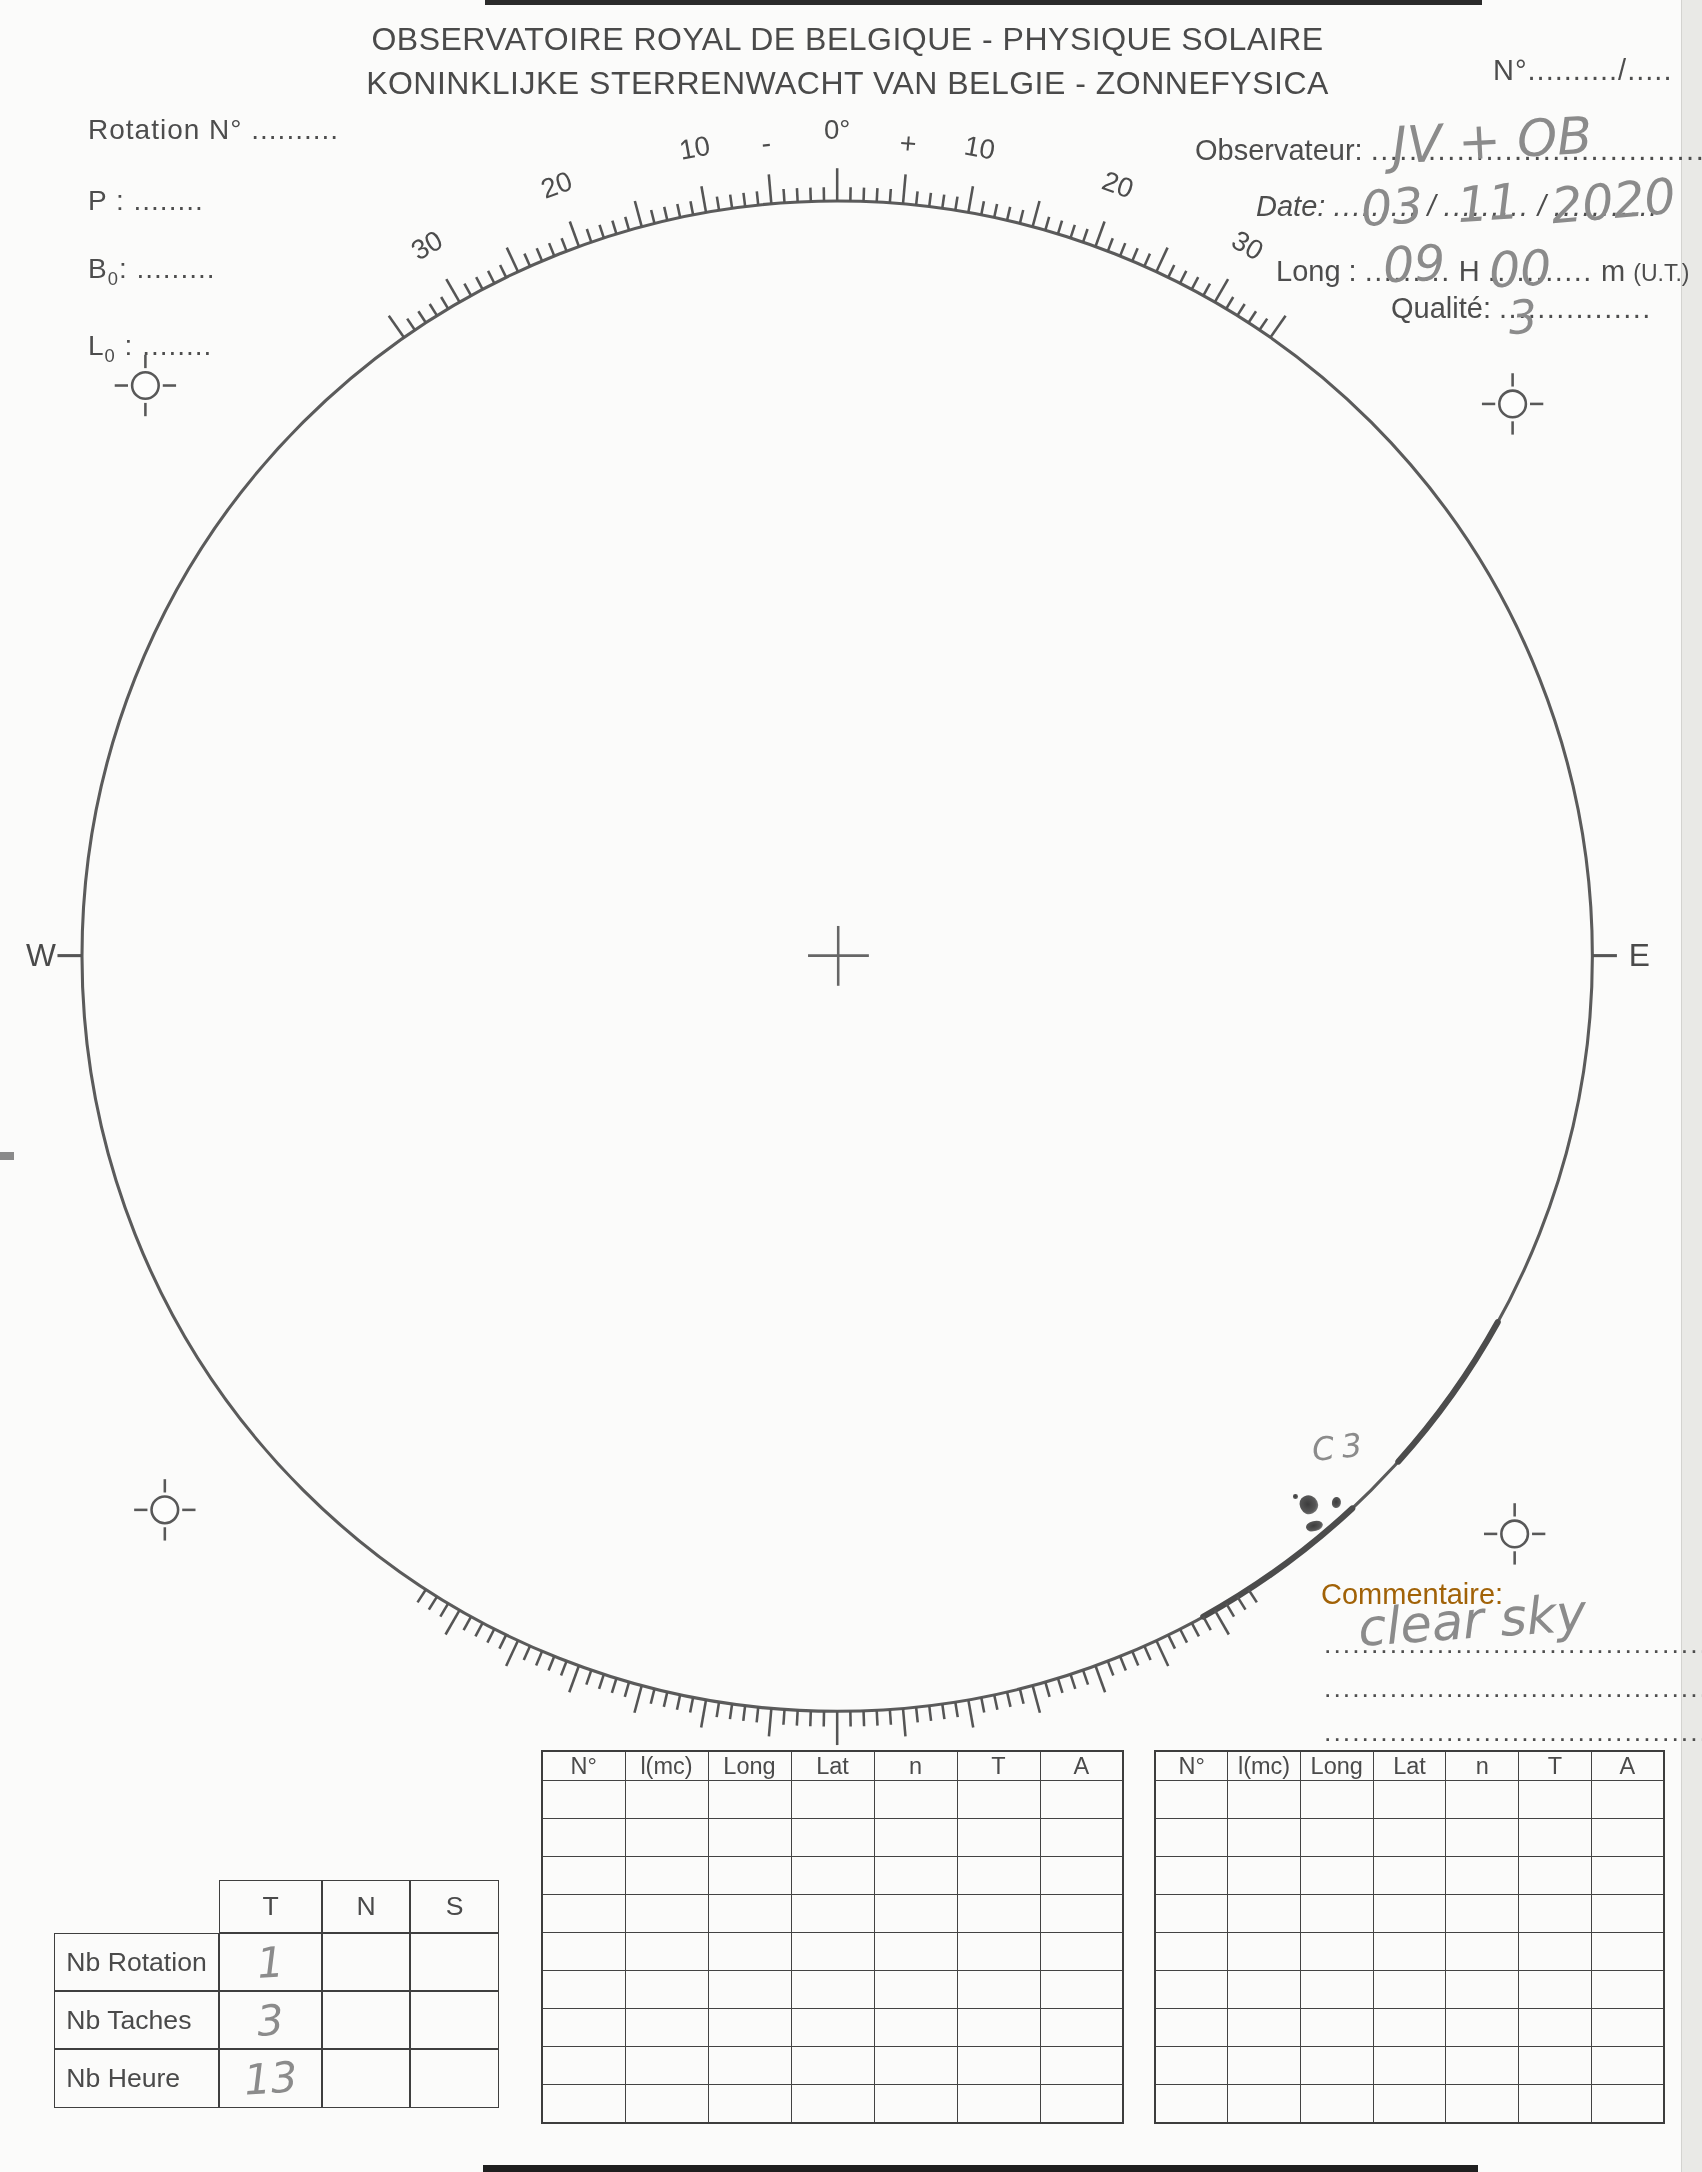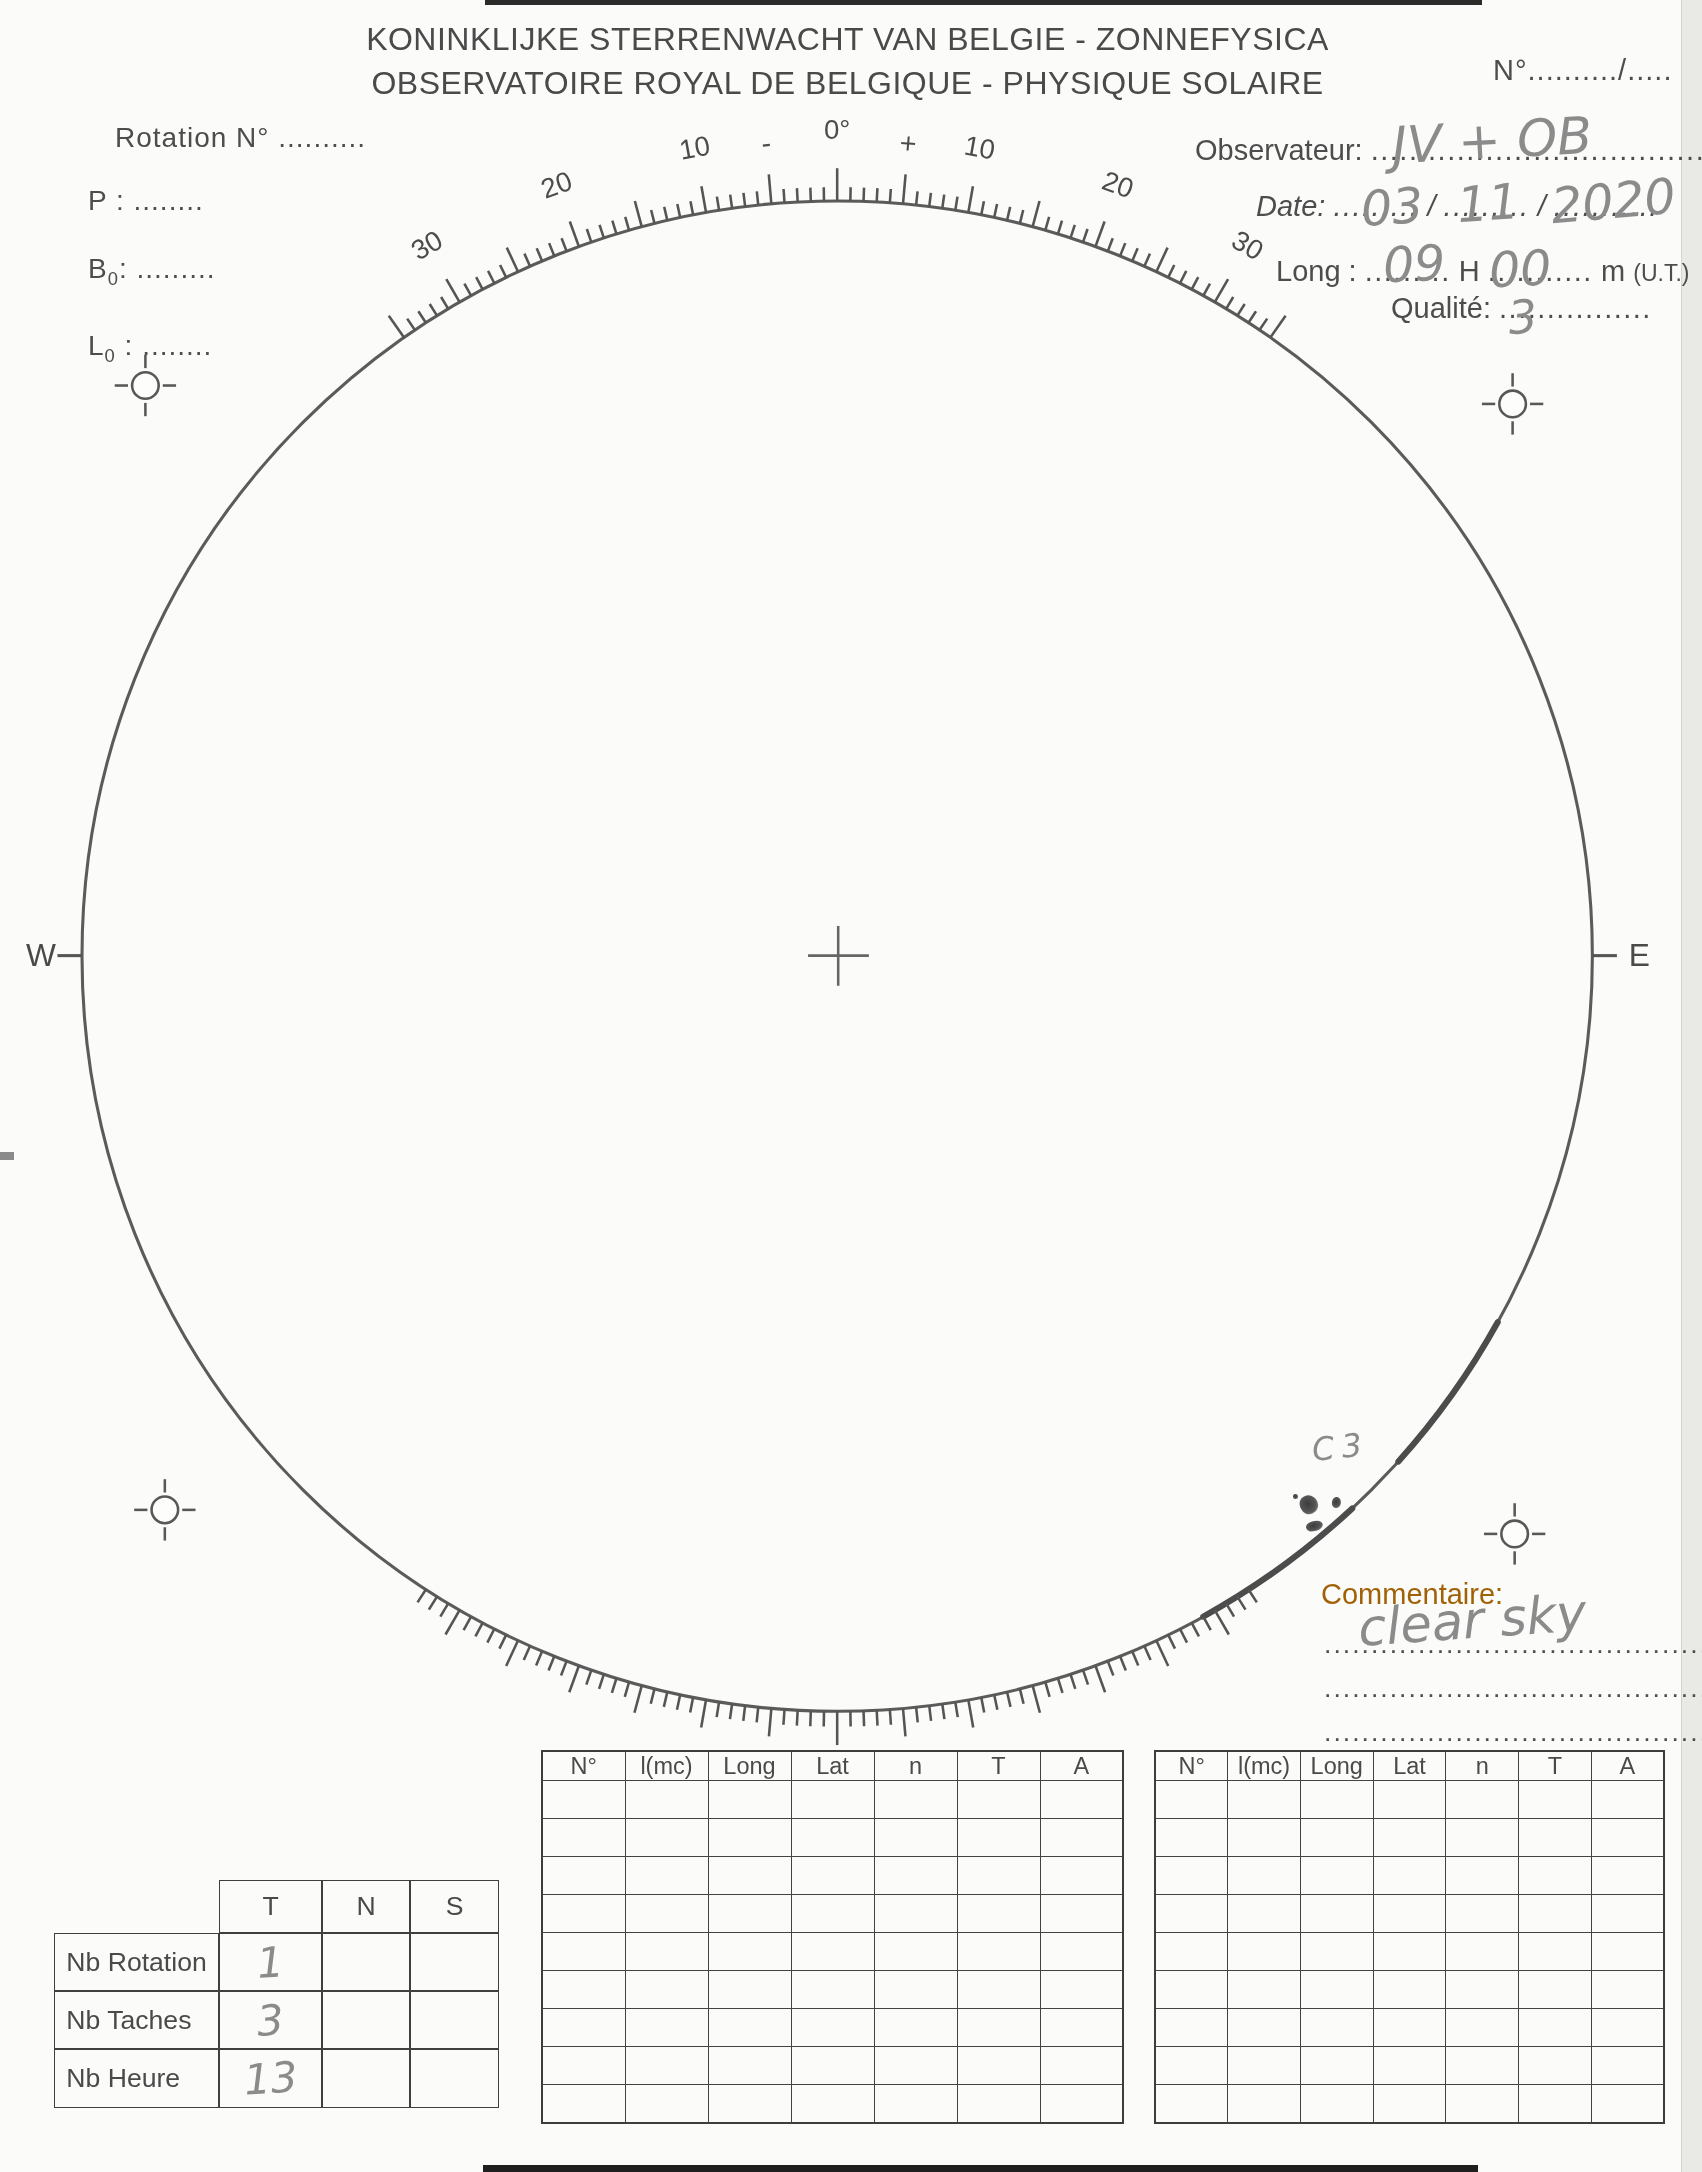--- a/index.html
+++ b/index.html
@@ -56,26 +56,26 @@
 </style>
 </head>
 <body>
 
 <div class="abs scan-strip-right"></div>
 <div class="abs scan-strip-top"></div>
 <div class="abs scan-strip-bottom"></div>
 <div class="abs scan-dash-left"></div>
 
 <div class="abs title">
+  <div>OBSERVATOIRE ROYAL DE BELGIQUE - PHYSIQUE SOLAIRE</div>
   <div>KONINKLIJKE STERRENWACHT VAN BELGIE - ZONNEFYSICA</div>
-  <div>OBSERVATOIRE ROYAL DE BELGIQUE - PHYSIQUE SOLAIRE</div>
 </div>
 <div class="abs number-line">N°........../.....</div>
 
-<div class="abs eph" style="top:122px;margin-left:27px;">Rotation N° ..........</div>
+<div class="abs eph" style="top:114px;">Rotation N° ..........</div>
 <div class="abs eph" style="top:185px;">P : ........</div>
 <div class="abs eph" style="top:253px;"><span>B</span><sub>0</sub><span>: .........</span></div>
 <div class="abs eph" style="top:330px;"><span>L</span><sub>0</sub><span> : ........</span></div>
 
 <div class="abs obsrow" style="left:1195px;top:134px;">
   <span>Observateur:</span>
   <span class="dots">......................................</span>
 </div>
 <div class="hand" style="left:1392px;top:111px;font-size:51px;transform:rotate(-3deg);">JV + OB</div>
 

